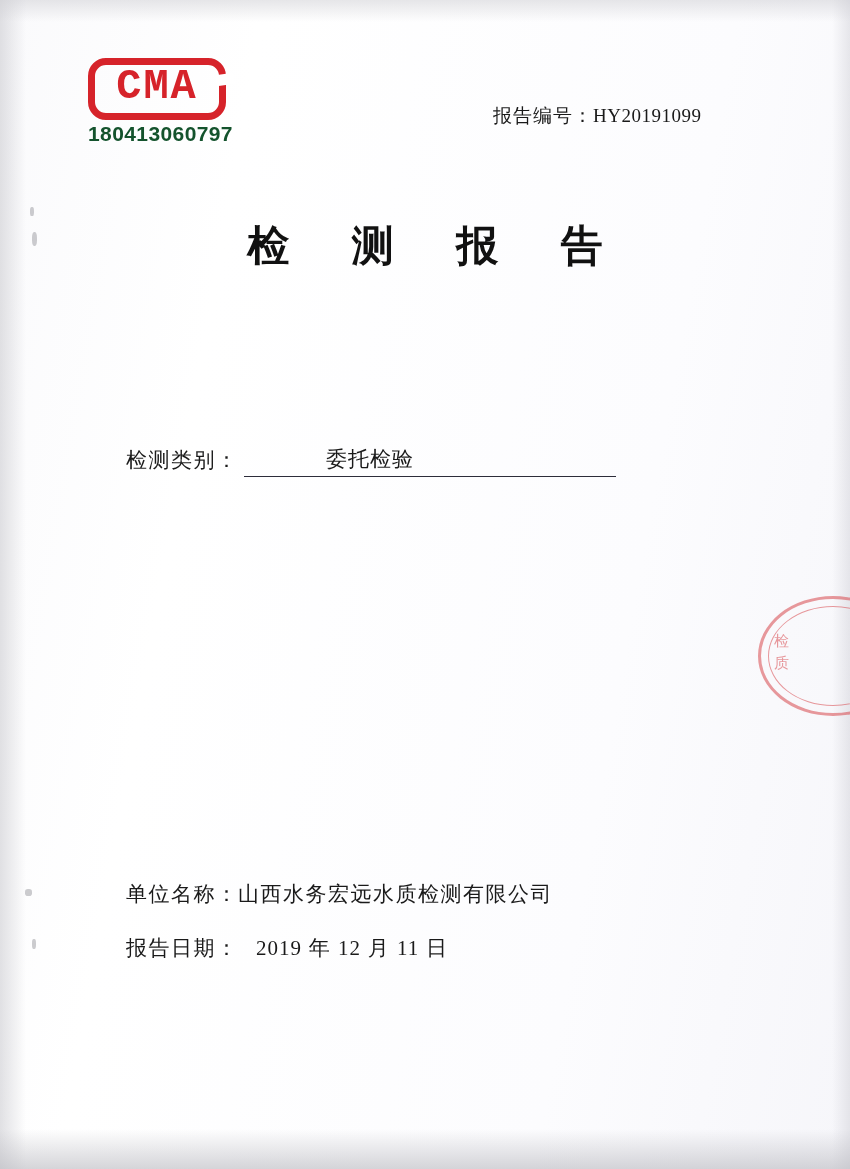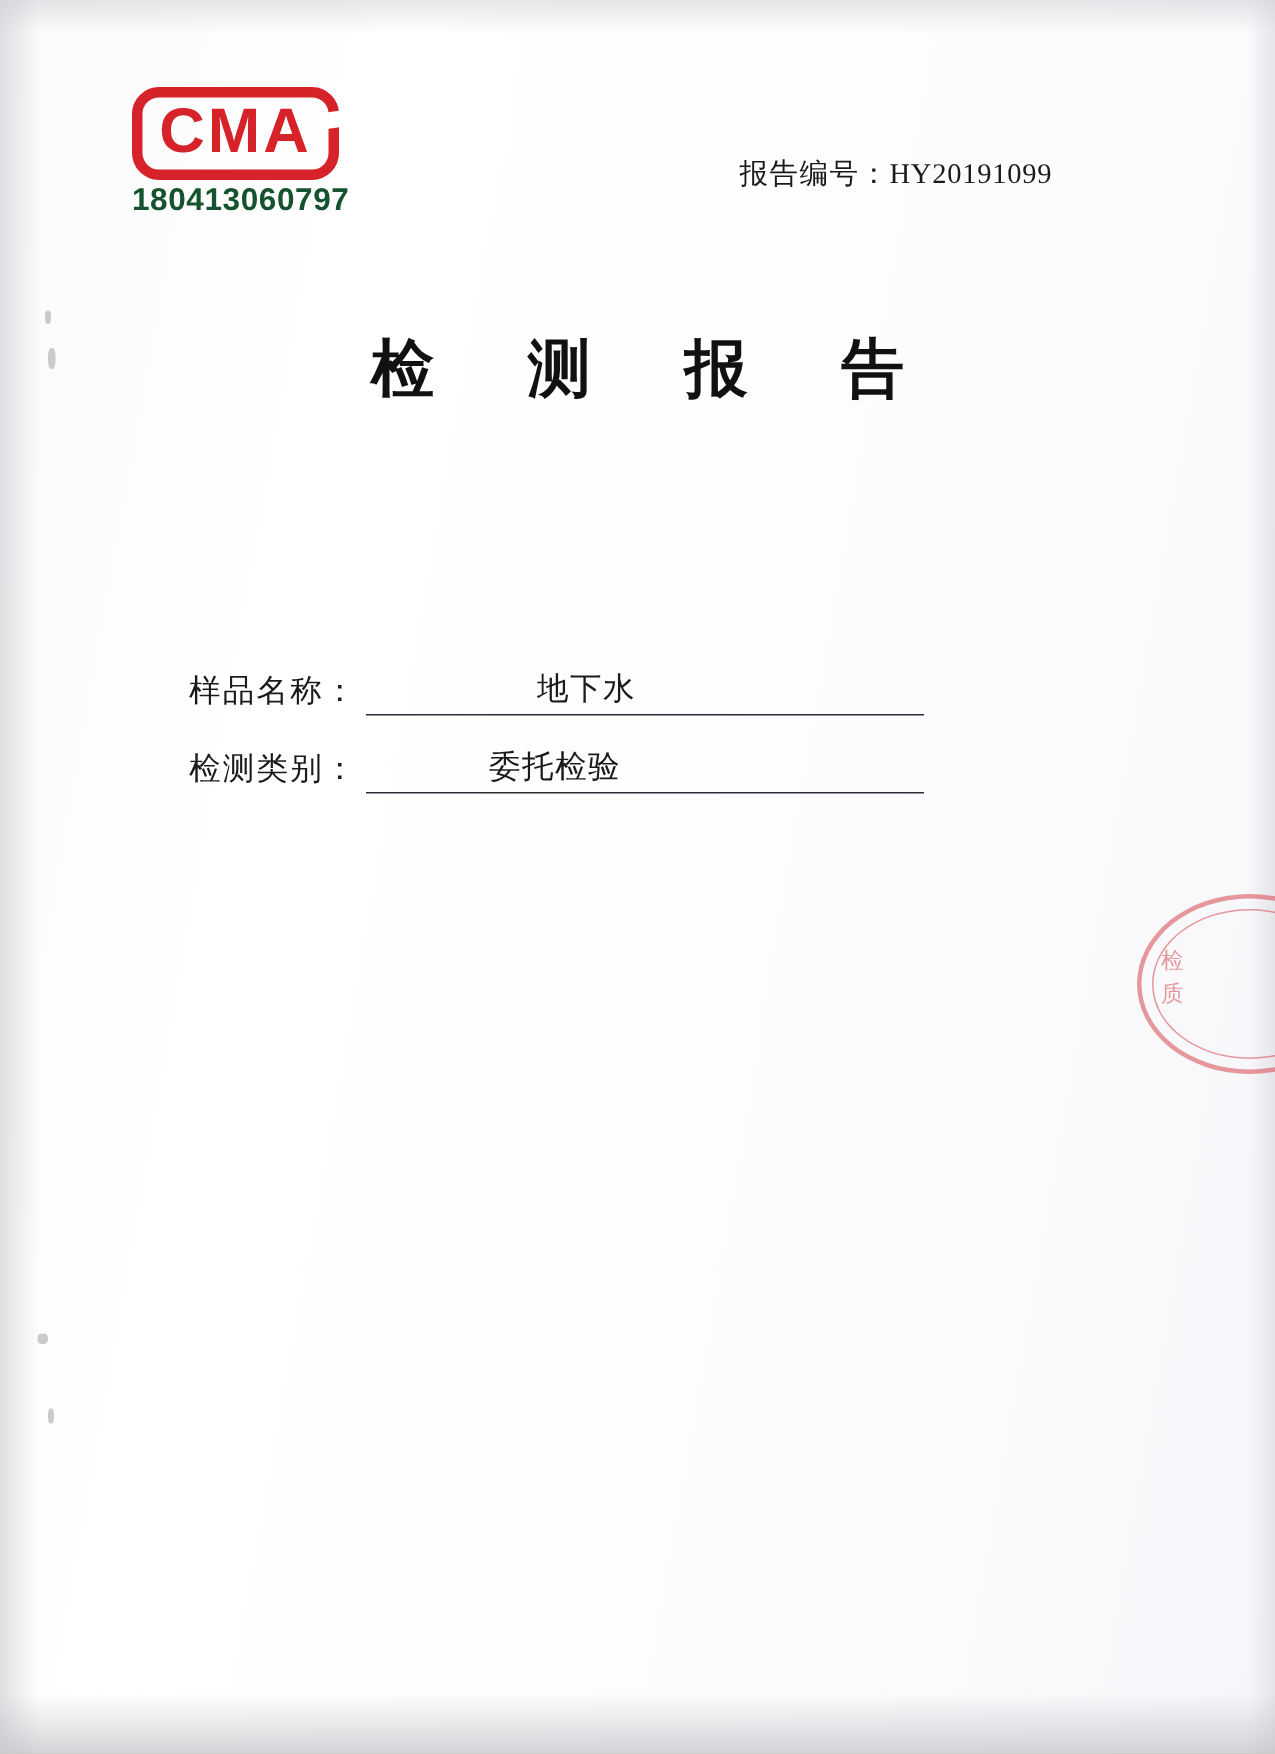--- a/index.html
+++ b/index.html
@@ -74,21 +74,21 @@
     border-radius: 18px;
     box-sizing: border-box;
   }
   .cma-text {
     position: absolute;
     left: 0; top: 0;
     width: 138px;
     height: 62px;
     line-height: 58px;
     text-align: center;
-    font-family: Liberation Sans, sans-serif;
+    font-family: Liberation Mono, monospace;
     font-weight: 700;
     font-size: 42px;
     letter-spacing: 2px;
     color: #d6232a;
   }
   .cma-slot {
     position: absolute;
     right: -4px;
     top: 16px;
     width: 18px;
@@ -307,35 +307,47 @@
   </div>
 
   <div class="report-no">
     <span>报告编号：</span><span class="num">HY20191099</span>
   </div>
 
   <div class="doc-title">检 测 报 告</div>
 
   <div class="fields">
 
-    <div class="field-row row-sample">
-      <span class="field-label">样品名称：</span>
-      <span class="field-line"></span>
-      <span class="field-value">地下水</span>
-    </div>
 
 
     <div class="field-row row-type">
       <span class="field-label">检测类别：</span>
       <span class="field-line"></span>
       <span class="field-value">委托检验</span>
     </div>
 
   </div>
 
+  <div class="footer-block">
+    <div class="footer-row org-row">
+      <span class="footer-label">单位名称：</span>
+      <span class="footer-value">山西水务宏远水质检测有限公司</span>
+    </div>
+    <div class="footer-row date-row">
+      <span class="footer-label">报告日期：</span>
+      <span class="footer-value">
+        <span class="dnum">2019</span>
+        <span>年</span>
+        <span class="dnum">12</span>
+        <span>月</span>
+        <span class="dnum">11</span>
+        <span>日</span>
+      </span>
+    </div>
+  </div>
 
 
   <div class="stamp-edge">
     <div class="ring"></div>
     <div class="ring inner"></div>
     <div class="frag">检<br>质</div>
   </div>
 
 </div>
 

